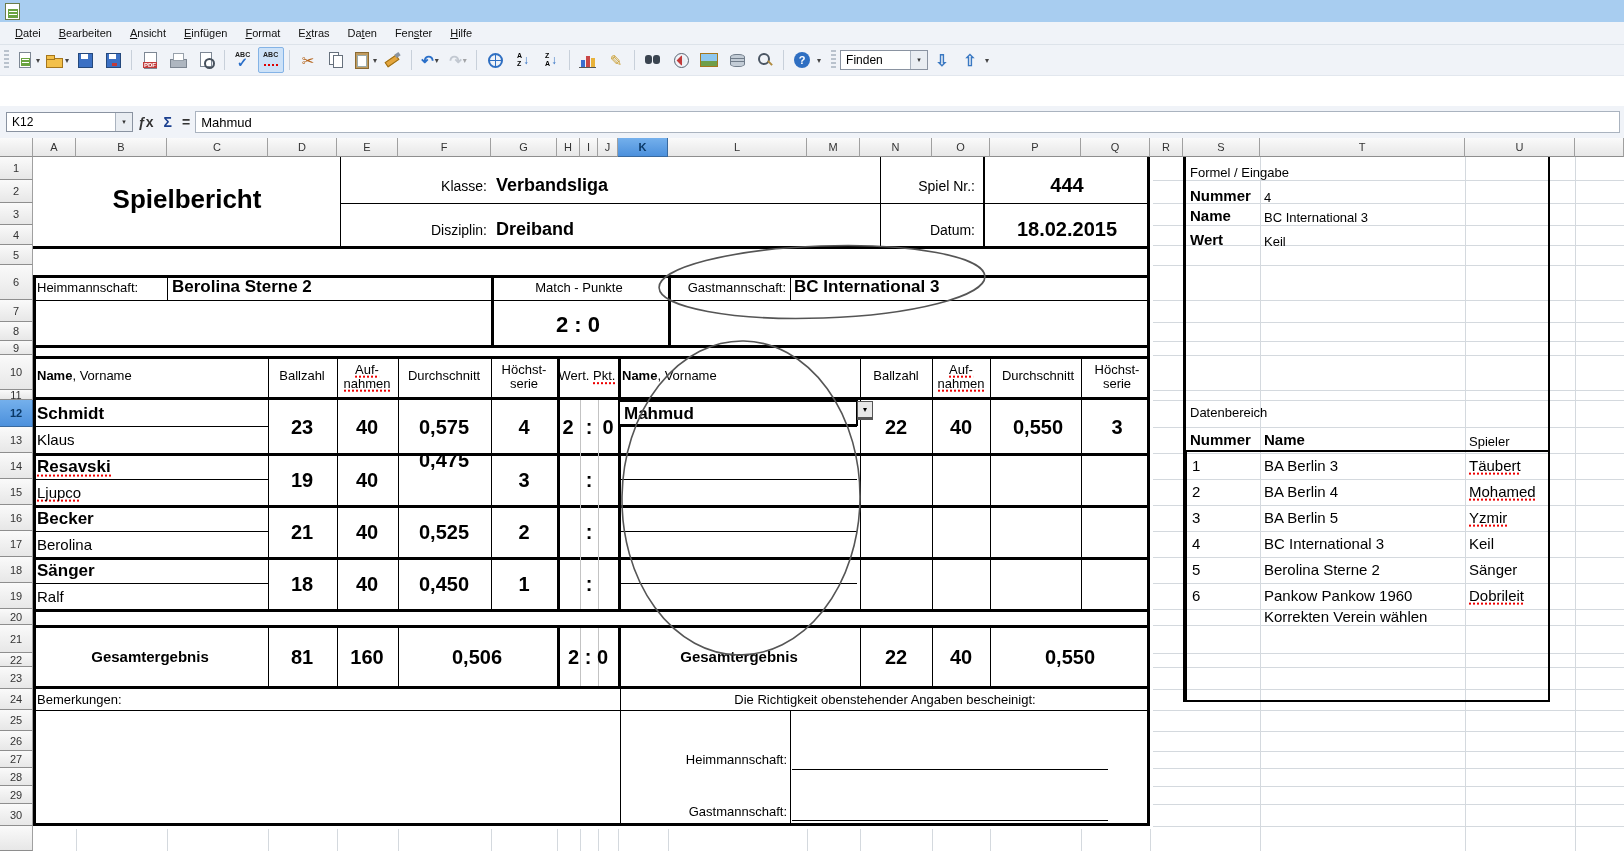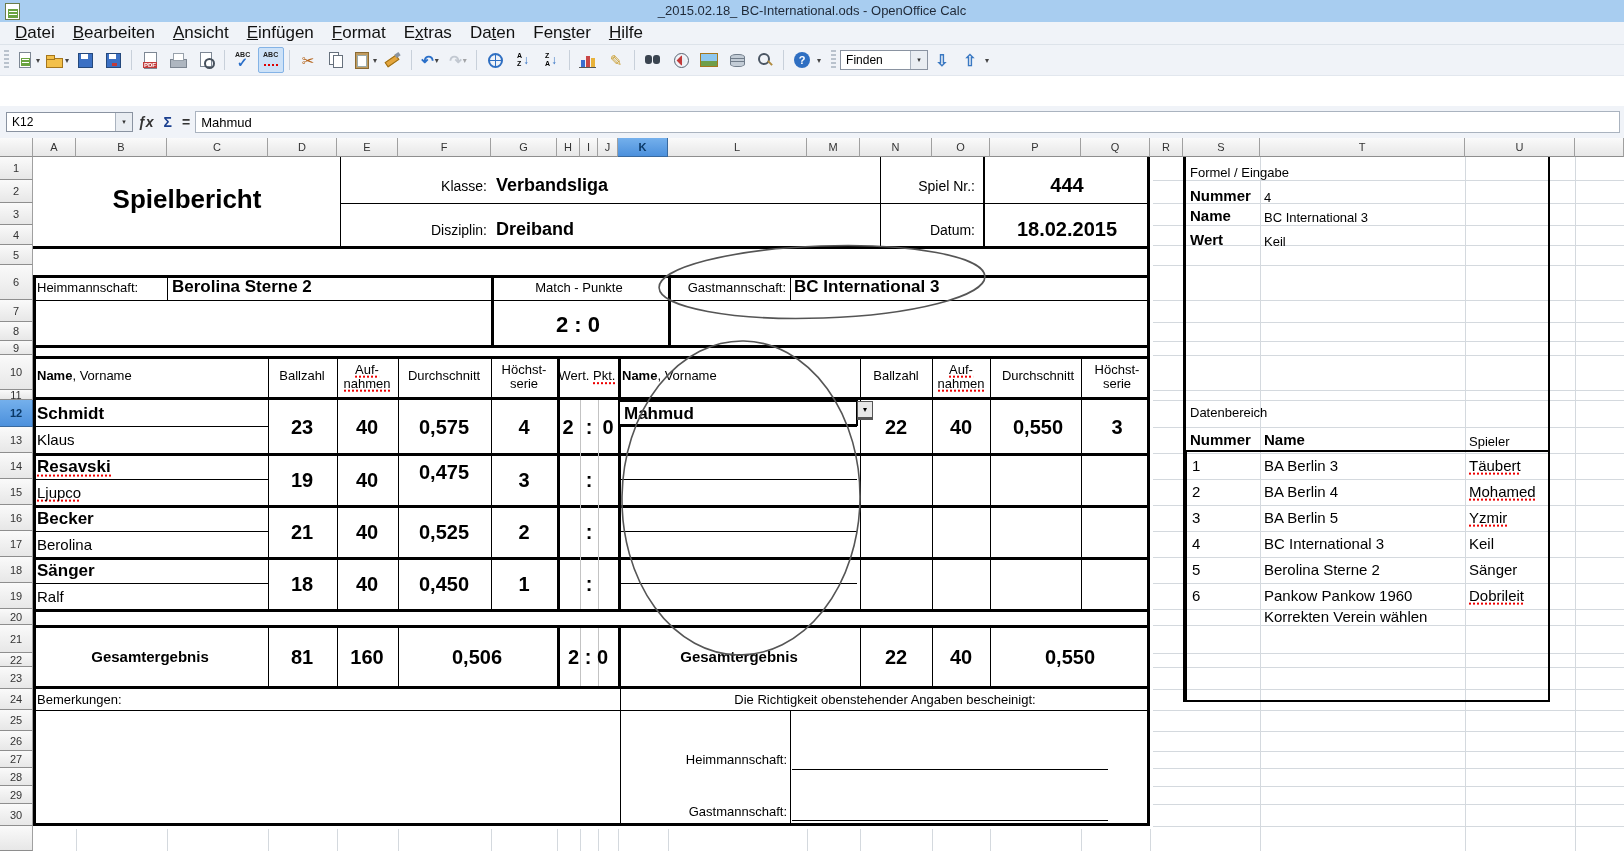--- a/index.html
+++ b/index.html
@@ -6,21 +6,21 @@
   #app{position:relative;width:1624px;height:851px;overflow:hidden;background:#fff;
        font-family:"Liberation Sans",sans-serif;color:#000;}
   .abs{position:absolute;}
   
   #titlebar{left:0;top:0;width:1624px;height:22px;background:#a8cdf0;display:flex;align-items:center;}
   #titletext{position:absolute;left:0;right:0;top:3px;text-align:center;font-size:13px;color:#1f2937;}
   #appicon{position:absolute;left:5px;top:3px;width:13px;height:15px;background:#fff;border:1px solid #6b7c4a;}
   #appicon::after{content:"";position:absolute;left:2px;top:5px;width:8px;height:7px;
       background:repeating-linear-gradient(0deg,#69a33f 0 2px,#fff 2px 3px);border:1px solid #69a33f;}
   #menubar{left:0;top:22px;width:1624px;height:23px;background:#f0f3f8;border-bottom:1px solid #dde3ea;display:flex;align-items:center;padding-left:6px;box-sizing:border-box;}
-  .mi{font-size:17px;padding:2px 9px;color:#111;}
+  .mi{font-size:11px;padding:2px 9px;color:#111;}
   .bar{display:flex;align-items:center;background:#f0f3f8;box-sizing:border-box;}
   #tb1{left:0;top:45px;width:1624px;height:31px;border-bottom:1px solid #e2e7ee;}
   #tb2{left:0;top:76px;width:1624px;height:30px;border-bottom:1px solid #e2e7ee;margin-top:48px;}
   #fbar{left:0;top:106px;width:1624px;height:32px;background:#f0f3f8;border-bottom:1px solid #cfd6df;display:flex;align-items:center;}
   .grip{width:5px;height:20px;margin:0 4px;background:repeating-linear-gradient(180deg,#b9c2cd 0 2px,transparent 2px 4px);}
   .sep{width:1px;height:20px;background:#c8d0da;margin:0 4px;}
   .tb{height:24px;min-width:24px;display:flex;align-items:center;justify-content:center;border:1px solid transparent;border-radius:2px;margin:0 1px;position:relative;}
   .tb.on{background:#cde2f8;border-color:#84b3e6;}
   .tb.dis{opacity:.45;}
   .car{font-size:8px;color:#444;margin-left:1px;}
@@ -129,21 +129,20 @@
       display:flex;align-items:center;justify-content:center;font-size:8px;box-sizing:border-box;border-bottom-width:3px;}
   svg{position:absolute;left:0;top:0;pointer-events:none;}
 </style>
 </head>
 <body>
 
 <div id="app">
 
   <div id="titlebar" class="abs">
     <span id="appicon"></span>
-    <span id="titletext">_2015.02.18_ BC-International.ods - OpenOffice Calc</span>
   </div>
 
   <div id="menubar" class="abs">
       <span class="mi"><u>D</u>atei</span>
       <span class="mi"><u>B</u>earbeiten</span>
       <span class="mi"><u>A</u>nsicht</span>
       <span class="mi"><u>E</u>infügen</span>
       <span class="mi"><u>F</u>ormat</span>
       <span class="mi">E<u>x</u>tras</span>
       <span class="mi">Da<u>t</u>en</span>
@@ -387,21 +386,21 @@
         <span class="car">▾</span>
       </span>
     <span class="car">▾</span>
   </div>
 
   <div id="fbar" class="abs">
     <span class="combo" style="width:127px;margin-left:6px">
         <span>K12</span>
         <span class="btn">▾</span>
       </span>
-    <span class="fico" style="font-style:italic;font-weight:bold">ƒx</span>
+    <span class="fico" style="font-weight:bold">ƒx</span>
     <span class="fico" style="color:#1a3f8f;font-weight:bold">Σ</span>
     <span class="fico" style="font-weight:bold">=</span>
     <span id="finput">
         <span>Mahmud</span>
       </span>
   </div>
 
   <div id="headers">
       <div class="colh" style="left: 0px; top: 138px; width: 33px; height: 19px;"></div>
       <div class="colh" style="left: 33px; top: 138px; width: 43px; height: 19px;">A</div>
@@ -655,21 +654,21 @@
       <span class="tx ac f20b" style="left: 367px; top: 427px;">40</span>
       <span class="tx ac f20b" style="left: 444px; top: 427px;">0,575</span>
       <span class="tx ac f20b" style="left: 524px; top: 427px;">4</span>
       <span class="tx ac f20b" style="left: 568px; top: 427px;">2</span>
       <span class="tx ac f20b" style="left: 589px; top: 427px;">:</span>
       <span class="tx ac f20b" style="left: 608px; top: 427px;">0</span>
       <span class="tx al2 f17b sq" style="left: 37px; top: 467px;">Resavski</span>
       <span class="tx al2 f15 sq" style="left: 37px; top: 493px;">Ljupco</span>
       <span class="tx ac f20b" style="left: 302px; top: 480px;">19</span>
       <span class="tx ac f20b" style="left: 367px; top: 480px;">40</span>
-      <span class="tx ac f20b" style="left: 444px; top: 472px;">0,475</span>
+      <span class="tx ac f20b" style="left: 444px; top: 460px;">0,475</span>
       <span class="tx ac f20b" style="left: 524px; top: 480px;">3</span>
       <span class="tx ac f20b" style="left: 568px; top: 480px;"></span>
       <span class="tx ac f20b" style="left: 589px; top: 480px;">:</span>
       <span class="tx ac f20b" style="left: 608px; top: 480px;"></span>
       <span class="tx al2 f17b" style="left: 37px; top: 519px;">Becker</span>
       <span class="tx al2 f15" style="left: 37px; top: 545px;">Berolina</span>
       <span class="tx ac f20b" style="left: 302px; top: 532px;">21</span>
       <span class="tx ac f20b" style="left: 367px; top: 532px;">40</span>
       <span class="tx ac f20b" style="left: 444px; top: 532px;">0,525</span>
       <span class="tx ac f20b" style="left: 524px; top: 532px;">2</span>

